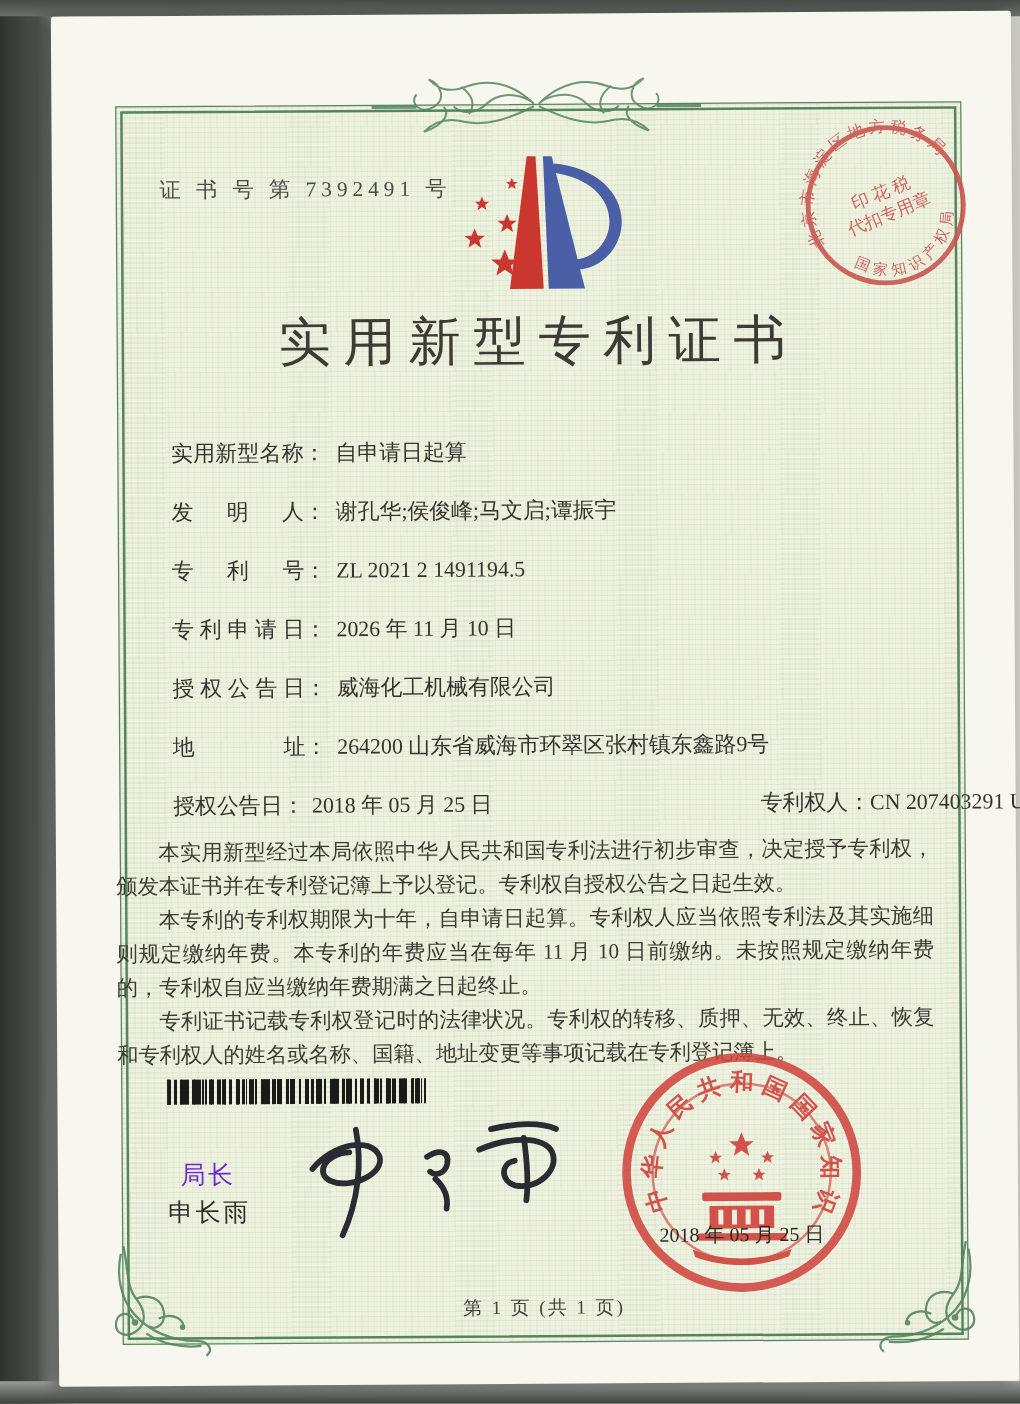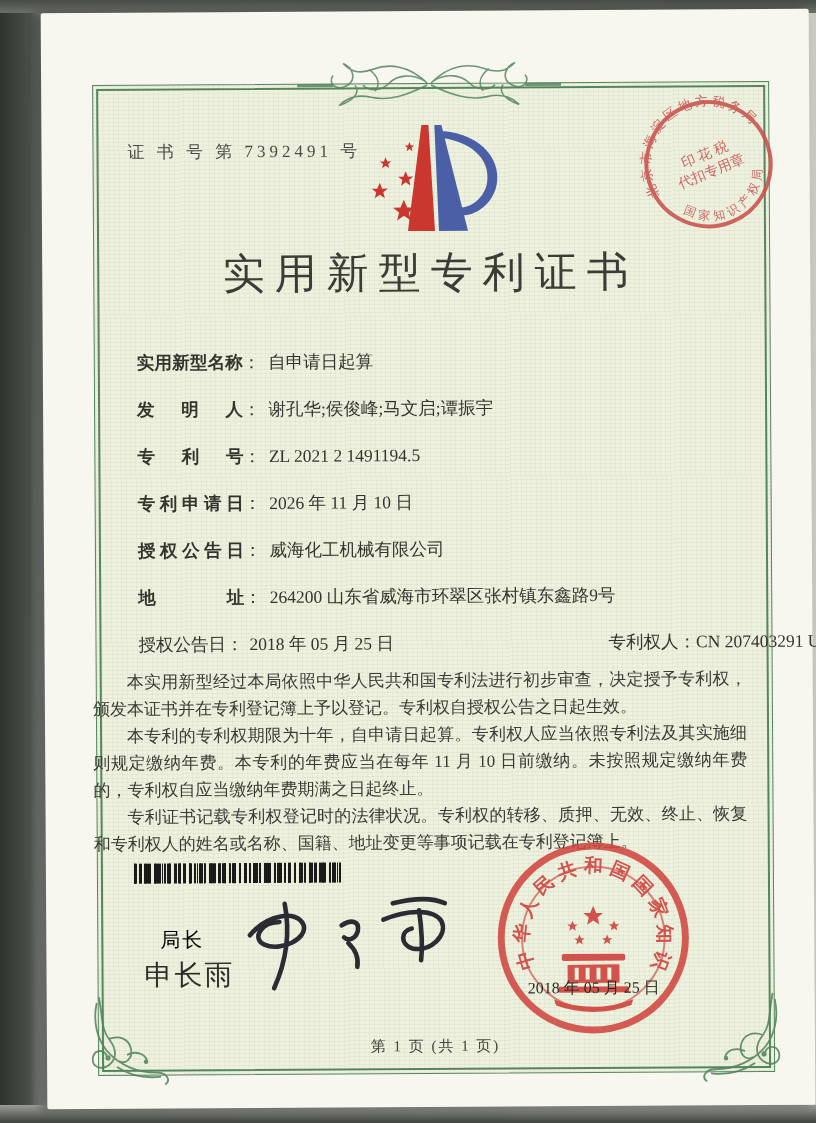--- a/index.html
+++ b/index.html
@@ -28,35 +28,35 @@
     border:2.5px solid #55855e;pointer-events:none;
   }
   .cert-no{position:absolute;left:86px;top:128px;font-size:17px;letter-spacing:4px;color:#4b4a44;}
   .logo{position:absolute;left:292px;top:108px;width:172px;height:116px;}
   .tax-stamp{position:absolute;left:595px;top:83px;width:144px;height:144px;transform:rotate(-22deg);opacity:.88;}
   .title{
     position:absolute;left:51px;top:234px;width:675px;text-align:center;
     font-size:42px;letter-spacing:10px;color:#3c3b36;font-weight:500;
   }
   .field{position:absolute;left:94px;font-size:17.5px;color:#34332d;white-space:nowrap;}
-  .f-label{display:inline-block;width:106px;text-align:justify;text-align-last:justify;vertical-align:bottom;font-weight:bold;}
+  .f-label{display:inline-block;width:106px;text-align:justify;text-align-last:justify;vertical-align:bottom;}
   .f-colon{display:inline-block;margin-right:8px;}
   .grant-row{position:absolute;left:94px;top:620px;font-size:17.5px;color:#34332d;white-space:nowrap;}
   .grant-no{position:absolute;left:470px;top:0;}
   .paras{position:absolute;left:48px;top:656px;width:654px;font-size:17px;line-height:27px;color:#3b3a33;text-align:justify;}
   .paras p{margin:0;text-indent:2em;}
   .barcode{
     position:absolute;left:88px;top:851px;width:208px;height:20px;
     background:
       repeating-linear-gradient(90deg,#1a1a18 0 2px,rgba(0,0,0,0) 2px 5px),
       repeating-linear-gradient(90deg,#1a1a18 0 3px,rgba(0,0,0,0) 3px 11px),
       repeating-linear-gradient(90deg,#1a1a18 0 1px,rgba(0,0,0,0) 1px 7px);
   }
-  .comm-title{position:absolute;left:114px;top:914px;font-size:20px;color:#000000;letter-spacing:2px;}
-  .comm-name{position:absolute;left:98px;top:944px;font-size:28px;color:#2f2e29;letter-spacing:2px;}
+  .comm-title{position:absolute;left:98px;top:914px;font-size:20px;color:#6d28d9;letter-spacing:2px;}
+  .comm-name{position:absolute;left:88px;top:944px;font-size:20px;color:#2f2e29;letter-spacing:2px;}
   .signature{position:absolute;left:178px;top:884px;width:230px;height:96px;transform:rotate(-2deg);}
   .seal{position:absolute;left:448px;top:829px;width:198px;height:198px;opacity:.92;}
   .seal-date{position:absolute;left:446px;top:968px;width:202px;text-align:center;font-size:16px;color:#2c2a25;white-space:nowrap;}
   .footer{position:absolute;left:51px;top:1026px;width:675px;text-align:center;font-size:15px;color:#43423c;letter-spacing:2px;}
   .orn{position:absolute;pointer-events:none;}
   .orn-bl{left:36px;top:982px;width:92px;height:92px;}
   .orn-br{left:650px;top:982px;width:92px;height:92px;transform:scaleX(-1);}
   .orn-top{left:256px;top:44px;width:264px;height:58px;}
 </style>
 </head>

